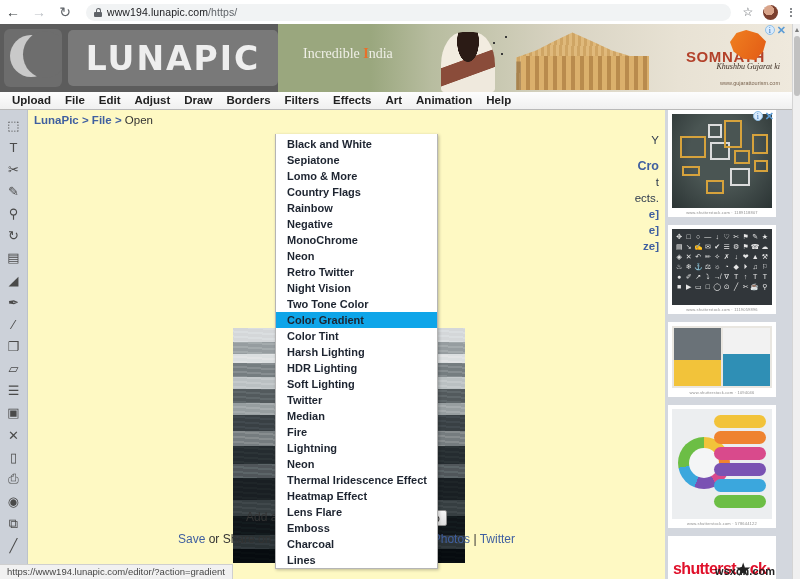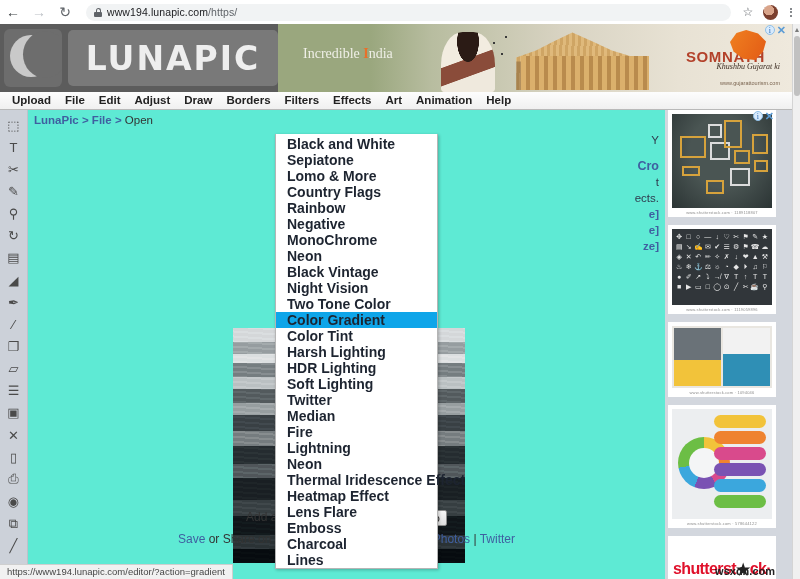--- a/index.html
+++ b/index.html
@@ -159,21 +159,21 @@
     display:flex; flex-direction:column; align-items:center; padding-top:4px;
   }
   .tool{
     width:26px;height:24px; display:flex; align-items:center; justify-content:center;
     color:#4a4a4a; font-size:13px;
   }
 
   
   .content{
     position:absolute; left:28px; top:86px; width:637px; height:469px;
-    background:#5eead4;
+    background:#fef9c3;
   }
   .crumb{
     position:absolute; left:6px; top:4px; font-size:11.5px; color:#3a3a3a;
   }
   .crumb a{ color:#3f5fa0; text-decoration:none; font-weight:bold;}
   .crumb .sep{ color:#3f5fa0; font-weight:bold;}
   .crumb .cur{ color:#333; font-weight:normal;}
 
   .info{
     position:absolute; right:6px; top:22px; width:400px; text-align:right;
@@ -218,21 +218,21 @@
   .share-row a{ color:#3f5fa0; text-decoration:none;}
 
   
   .dropdown{
     position:absolute; left:275px; top:110px; width:163px;
     background:#ffffff; border:1px solid #b5b5b5; border-top:none;
     z-index:40; padding:2px 0 0 0;
     box-shadow:1px 1px 3px rgba(0,0,0,.25);
   }
   .ditem{
-    font-size:14px; font-weight:bold; color:#1d2430; padding:1px 0 1px 11px;
+    font-size:11px; font-weight:bold; color:#1d2430; padding:1px 0 1px 11px;
     height:16px; line-height:14px; white-space:nowrap;
   }
   .ditem.sel{ background:#0ea5e9; color:#1d2430; }
 
   
   .rail{
     position:absolute; left:665px; top:86px; width:114px; height:469px;
     background:#d3d7de;
   }
   .adbox{
@@ -411,21 +411,21 @@
 
   <div class="dropdown" id="dropdown">
       <div class="ditem">Black and White</div>
       <div class="ditem">Sepiatone</div>
       <div class="ditem">Lomo &amp; More</div>
       <div class="ditem">Country Flags</div>
       <div class="ditem">Rainbow</div>
       <div class="ditem">Negative</div>
       <div class="ditem">MonoChrome</div>
       <div class="ditem">Neon</div>
-      <div class="ditem">Black Vintage</div>
+      <div class="ditem">Retro Twitter</div>
       <div class="ditem">Night Vision</div>
       <div class="ditem">Two Tone Color</div>
       <div class="ditem sel">Color Gradient</div>
       <div class="ditem">Color Tint</div>
       <div class="ditem">Harsh Lighting</div>
       <div class="ditem">HDR Lighting</div>
       <div class="ditem">Soft Lighting</div>
       <div class="ditem">Twitter</div>
       <div class="ditem">Median</div>
       <div class="ditem">Fire</div>

